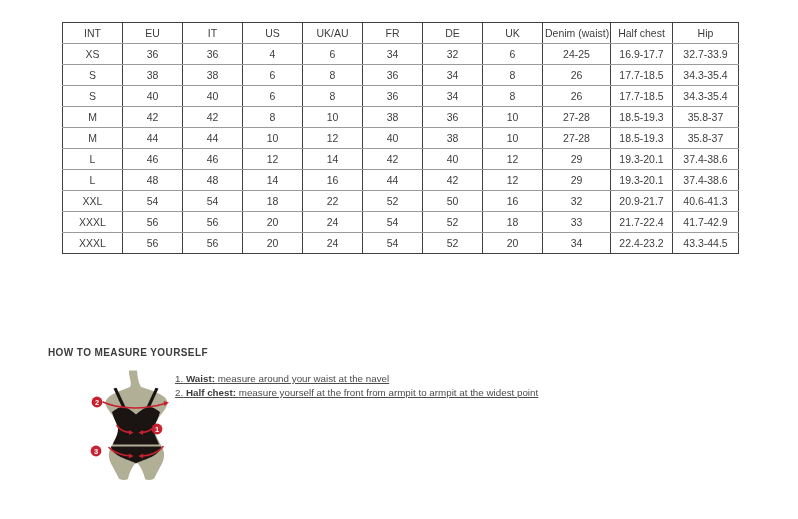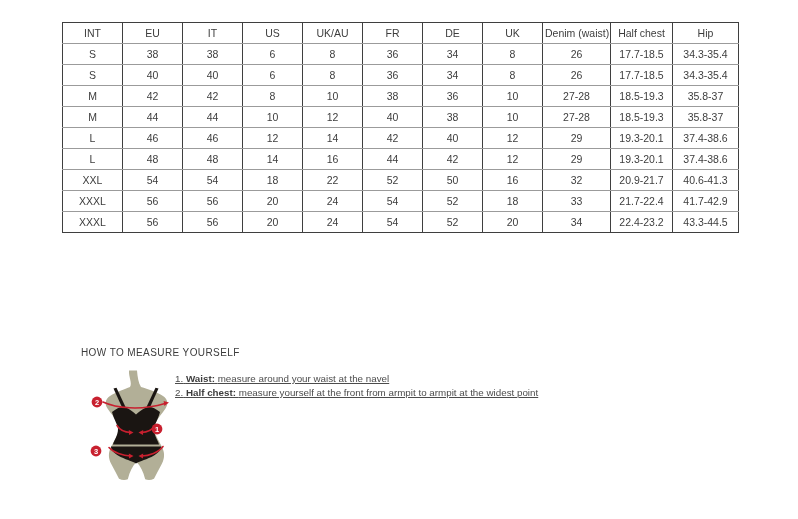--- a/index.html
+++ b/index.html
@@ -34,22 +34,22 @@
   }
   .size-table thead th{border-top:1px solid var(--border-dark);}
   .size-table tbody tr:last-child td{border-bottom:1px solid var(--border-dark);}
   col.col-std{width:60px;}
   col.col-denim{width:68px;}
   col.col-half{width:62px;}
   col.col-hip{width:66px;}
 
   
   .measure-heading{
-    position:absolute;left:81px;top:347px;
-    font-size:10px;font-weight:normal;letter-spacing:0.4px;color:#3c3c3c;
+    position:absolute;left:48px;top:347px;
+    font-size:10px;font-weight:bold;letter-spacing:0.4px;color:#3c3c3c;
   }
   .figure-wrap{
     position:absolute;left:84px;top:368px;width:104px;height:126px;
   }
   .steps{
     position:absolute;left:175px;top:372px;
     font-size:9.8px;color:#4c4c4c;
   }
   .step{height:14px;line-height:14px;white-space:nowrap;text-decoration:underline;}
   .step b{color:#3e3e3e;}
@@ -93,20 +93,33 @@
           <th>UK/AU</th>
           <th>FR</th>
           <th>DE</th>
           <th>UK</th>
           <th>Denim (waist)</th>
           <th>Half chest</th>
           <th>Hip</th>
         </tr>
     </thead>
     <tbody id="chart-body">
+        <tr>
+          <td>XS</td>
+          <td>36</td>
+          <td>36</td>
+          <td>4</td>
+          <td>6</td>
+          <td>34</td>
+          <td>32</td>
+          <td>6</td>
+          <td>24-25</td>
+          <td>16.9-17.7</td>
+          <td>32.7-33.9</td>
+        </tr>
         <tr>
           <td>S</td>
           <td>38</td>
           <td>38</td>
           <td>6</td>
           <td>8</td>
           <td>36</td>
           <td>34</td>
           <td>8</td>
           <td>26</td>

